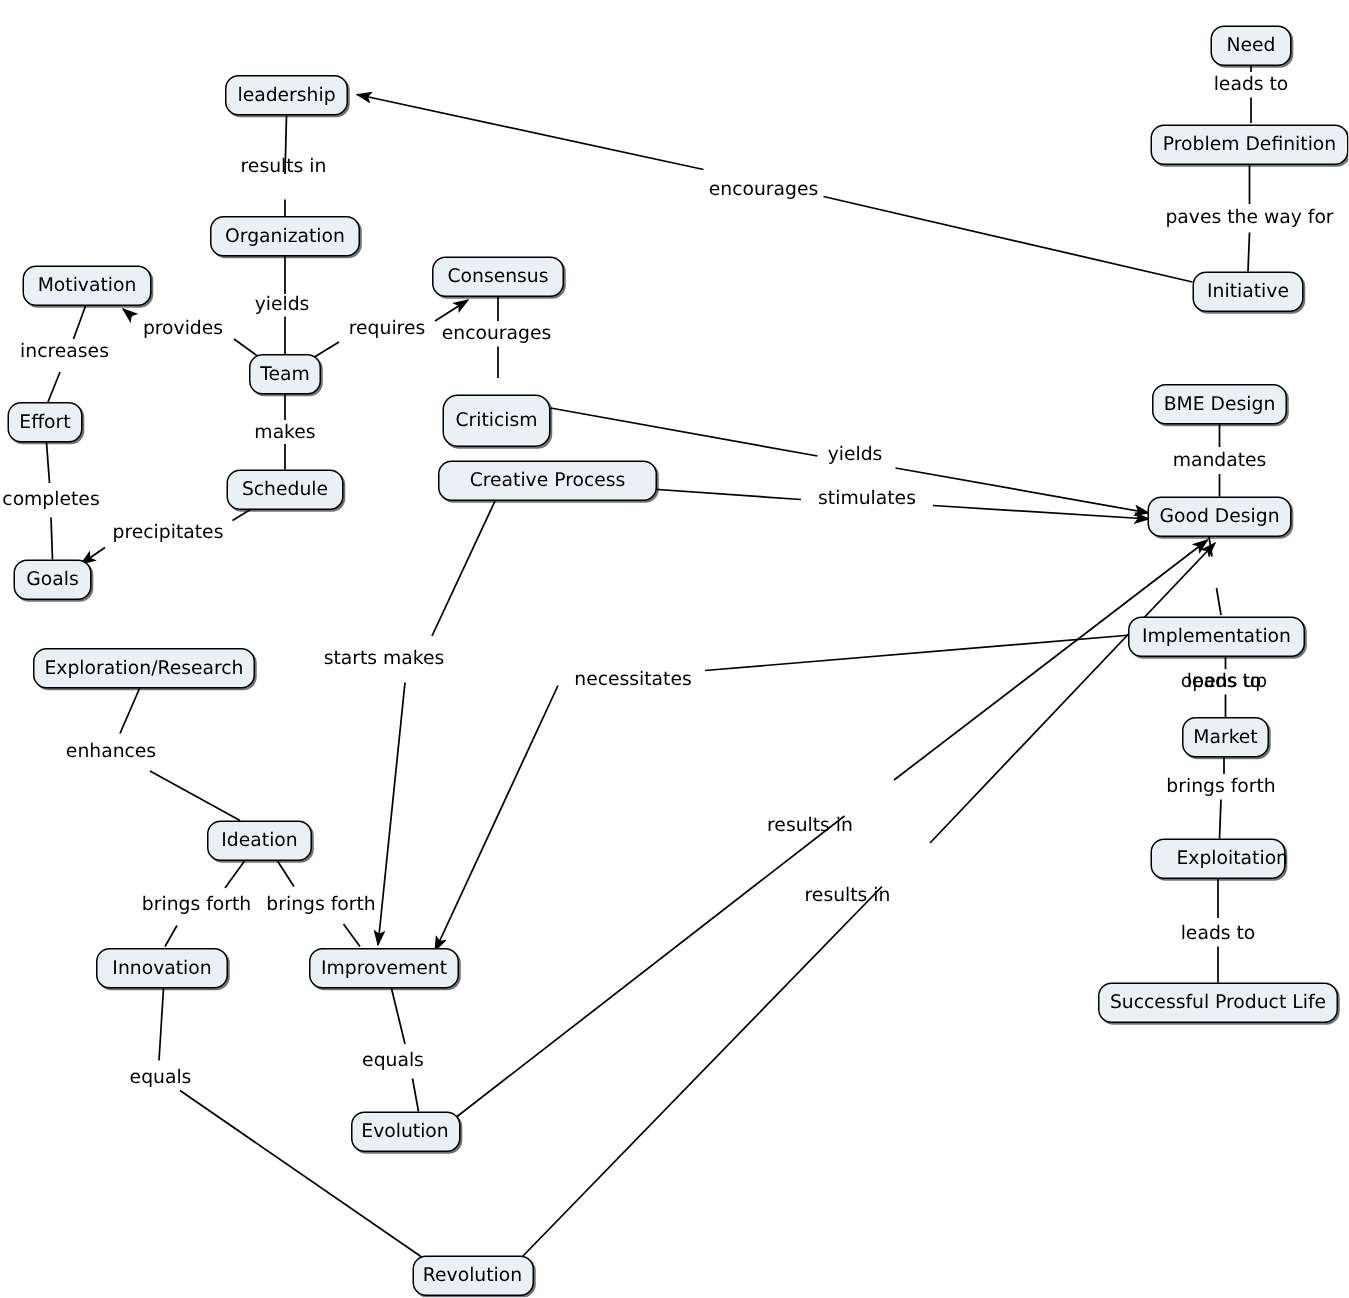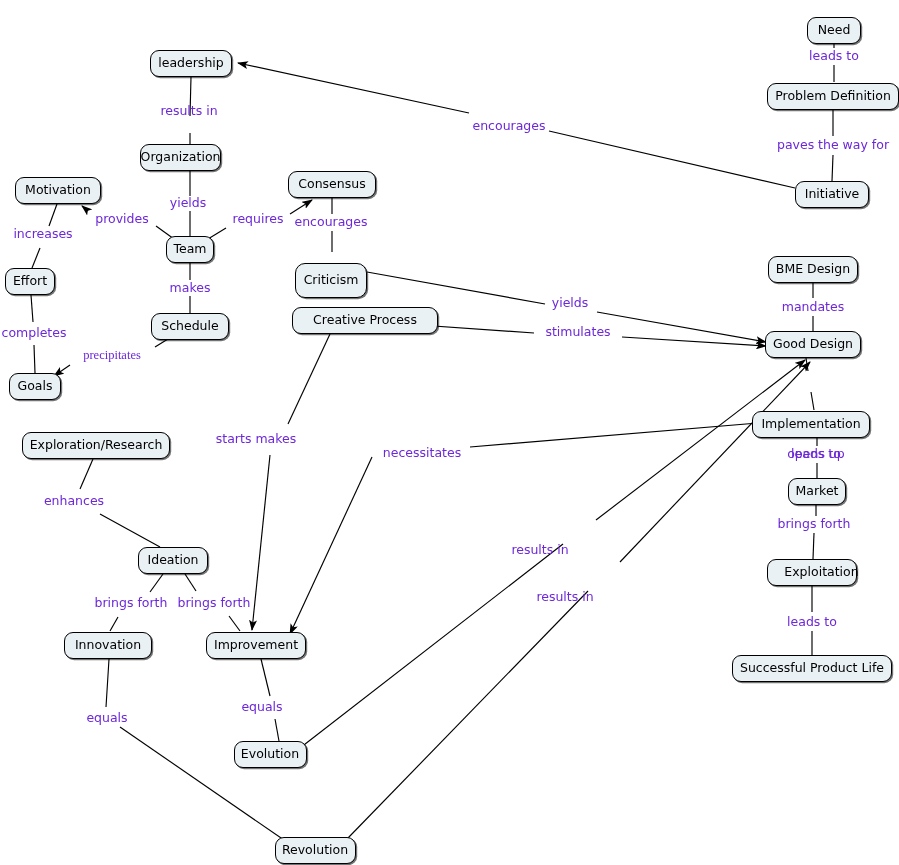--- a/index.html
+++ b/index.html
@@ -38,21 +38,21 @@
     display: flex;
     align-items: center;
     justify-content: center;
     white-space: nowrap;
     padding: 0 9px;
     height: 27px;
     box-shadow: 1.2px 1.2px 0 rgba(0,0,0,0.55);
   }
   .edge-label {
     position: absolute;
-    color: #6d28d9;
+    color: #000000;
     font-family: "DejaVu Sans", sans-serif;
     font-size: 12.5px;
     line-height: 1;
     white-space: nowrap;
     background: transparent;
     transform: translate(-50%, -50%);
   }
 </style>
 </head>
 <body>
@@ -122,21 +122,21 @@
         <path d="M596 520 L 805 360" stroke="#000000" stroke-width="1.15" fill="none" marker-end="url(#arrowhead)"></path>
         <path d="M348 838 L 588 591" stroke="#000000" stroke-width="1.15" fill="none"></path>
         <path d="M620 562 L 810 362" stroke="#000000" stroke-width="1.15" fill="none" marker-end="url(#arrowhead)"></path>
       </g>
   </svg>
 
   <div id="nodes-container">
       <div class="node" style="left: 150px; top: 49.5px; width: 82px; height: 27px;">
         <span>leadership</span>
       </div>
-      <div class="node" style="left: 140px; top: 143.5px; width: 81px; height: 27px;">
+      <div class="node" style="left: 140px; top: 143.5px; width: 100px; height: 27px;">
         <span>Organization</span>
       </div>
       <div class="node" style="left: 15px; top: 176.5px; width: 86px; height: 27px;">
         <span>Motivation</span>
       </div>
       <div class="node" style="left: 288px; top: 170.5px; width: 88px; height: 27px;">
         <span>Consensus</span>
       </div>
       <div class="node" style="left: 166px; top: 235.5px; width: 48px; height: 27px;">
         <span>Team</span>
@@ -204,21 +204,21 @@
     </div>
   <div id="labels-container">
       <div class="edge-label" style="left: 189px; top: 111px;">results in</div>
       <div class="edge-label" style="left: 188px; top: 203px;">yields</div>
       <div class="edge-label" style="left: 122px; top: 219px;">provides</div>
       <div class="edge-label" style="left: 258px; top: 219px;">requires</div>
       <div class="edge-label" style="left: 43px; top: 234px;">increases</div>
       <div class="edge-label" style="left: 331px; top: 222px;">encourages</div>
       <div class="edge-label" style="left: 34px; top: 333px;">completes</div>
       <div class="edge-label" style="left: 190px; top: 288px;">makes</div>
-      <div class="edge-label" style="left: 112px; top: 355px; font-family: Liberation Serif, serif;">precipitates</div>
+      <div class="edge-label" style="left: 112px; top: 355px;">precipitates</div>
       <div class="edge-label" style="left: 509px; top: 126px;">encourages</div>
       <div class="edge-label" style="left: 834px; top: 56px;">leads to</div>
       <div class="edge-label" style="left: 833px; top: 145px;">paves the way for</div>
       <div class="edge-label" style="left: 570px; top: 303px;">yields</div>
       <div class="edge-label" style="left: 578px; top: 332px;">stimulates</div>
       <div class="edge-label" style="left: 813px; top: 307px;">mandates</div>
       <div class="edge-label" style="left: 256px; top: 439px;">starts makes</div>
       <div class="edge-label" style="left: 74px; top: 501px;">enhances</div>
       <div class="edge-label" style="left: 131px; top: 603px;">brings forth</div>
       <div class="edge-label" style="left: 214px; top: 603px;">brings forth</div>

